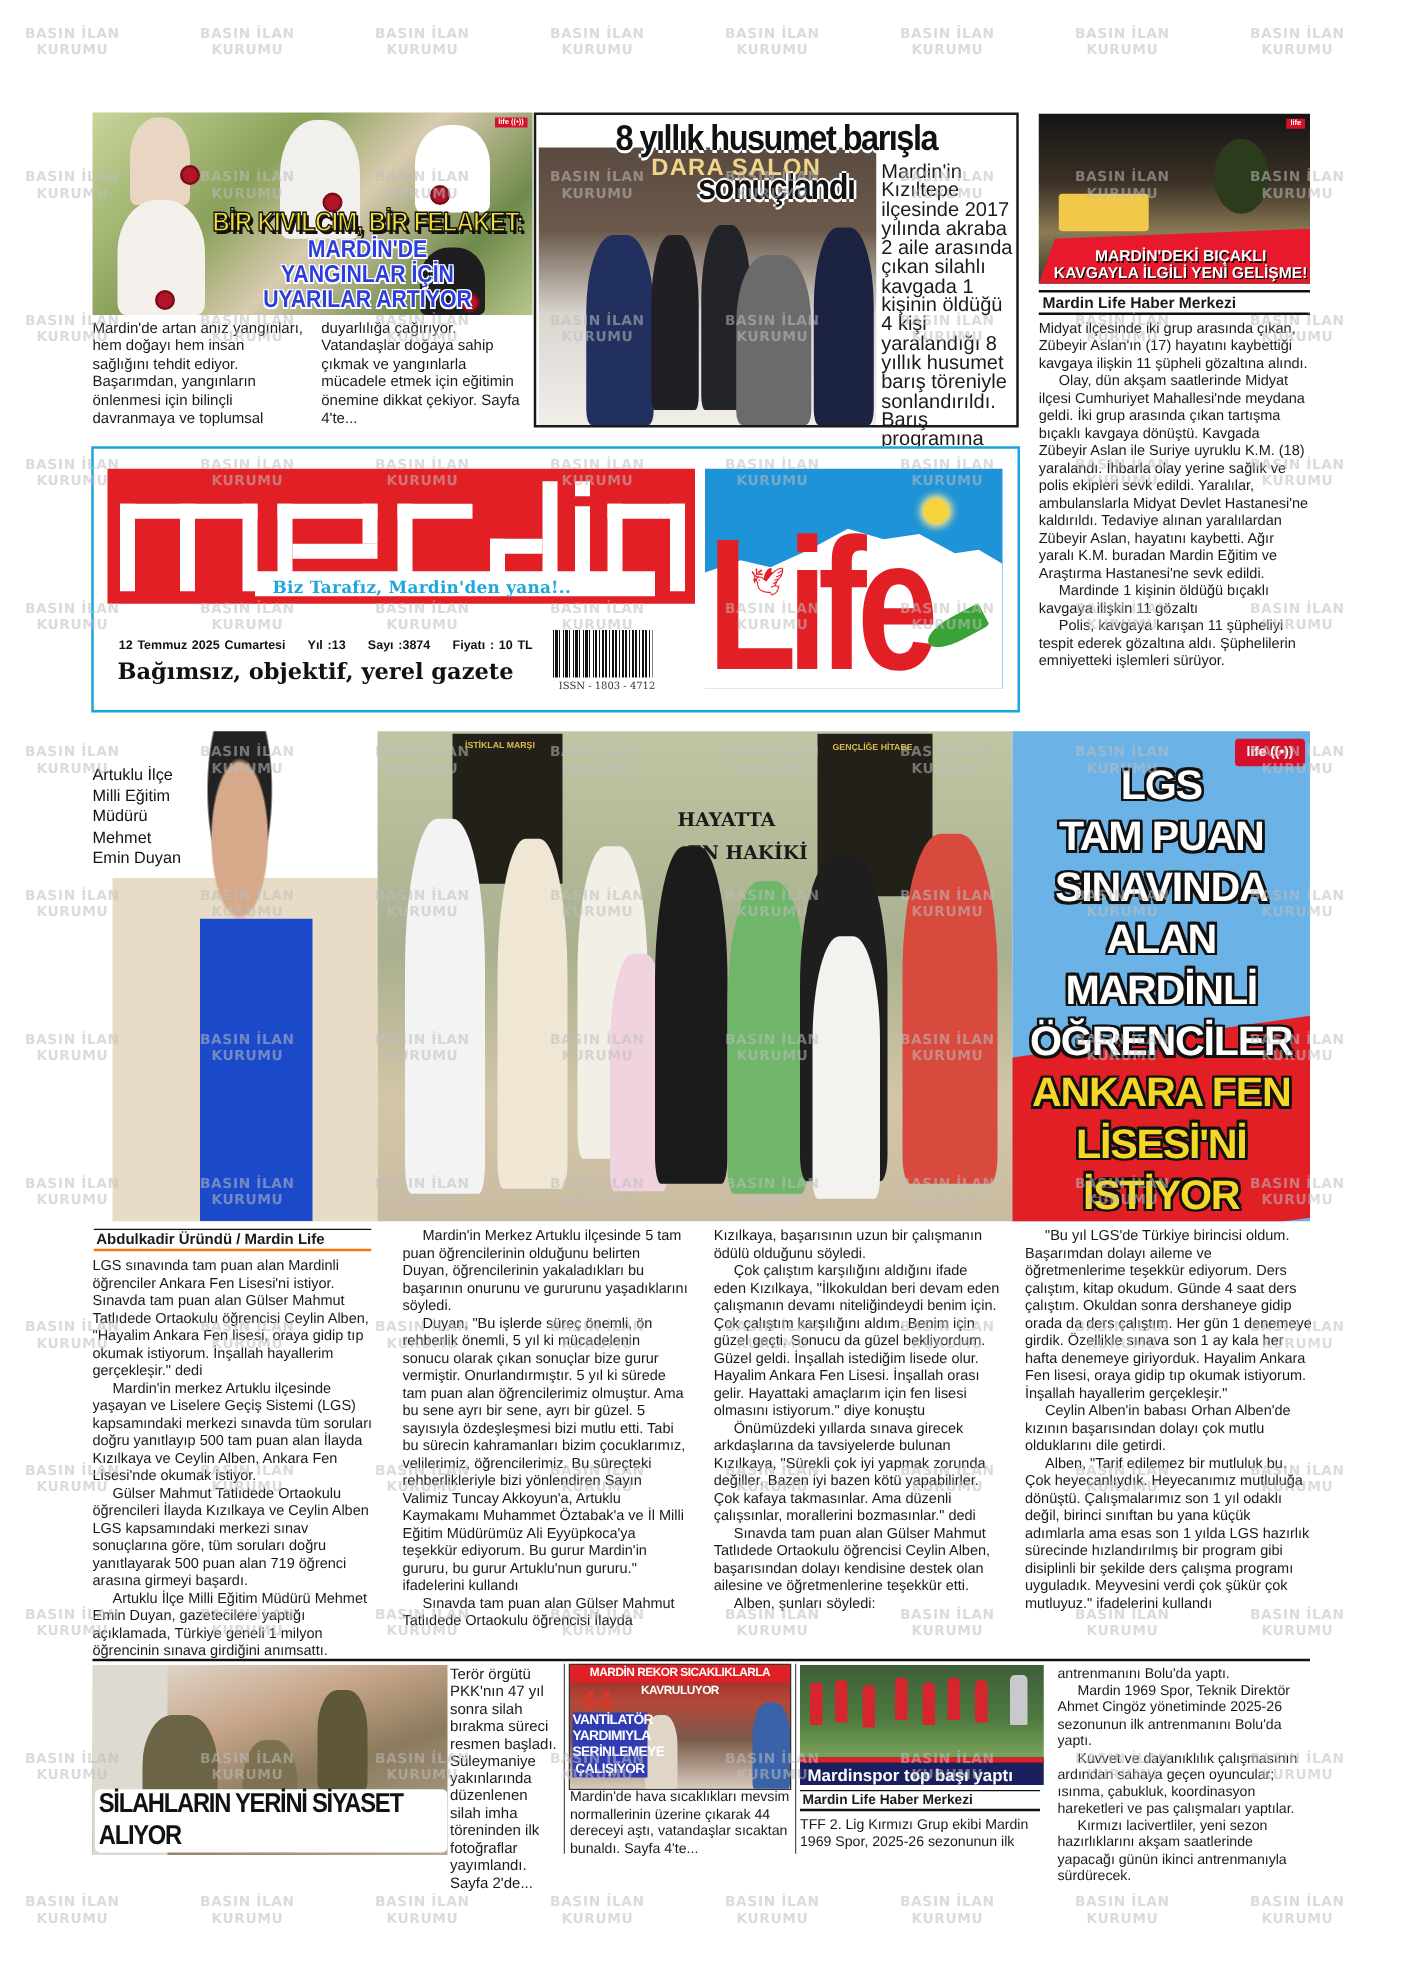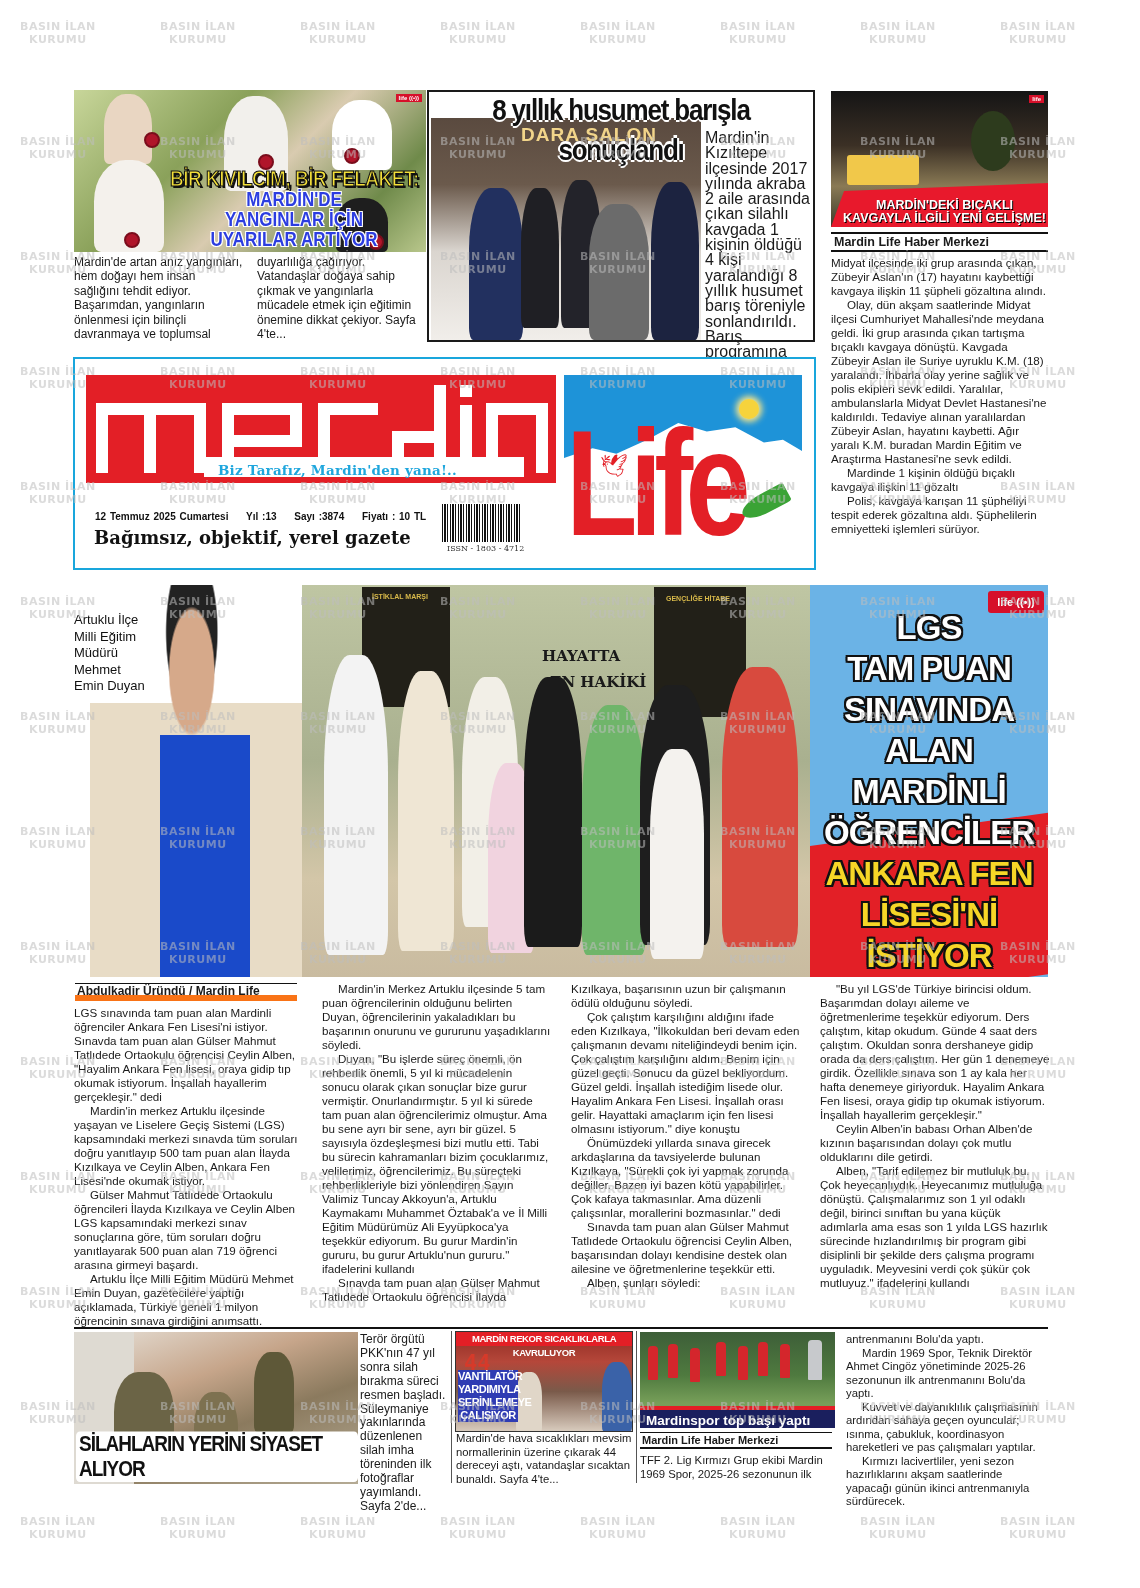--- a/index.html
+++ b/index.html
@@ -79,21 +79,21 @@
   .fig { position: absolute; border-radius: 40% 40% 8% 8%; }
   #lgs-panel { left: 810px; top: 585px; width: 238px; height: 392px; background: #6bb3e6; overflow: hidden; }
   #lgs-red { position: absolute; left: -20px; top: 245px; width: 280px; height: 160px; background: #e31f26; transform: rotate(-8deg); }
   #lgs-title { position: absolute; left: 0; top: 22px; width: 238px; text-align: center; font-family: "Liberation Sans", sans-serif;
     font-weight: bold; font-size: 33px; line-height: 41px; letter-spacing: -1px; color: #fff;
     text-shadow: 2px 2px 0 #111, -2px -2px 0 #111, 2px -2px 0 #111, -2px 2px 0 #111, 0 2px 0 #111, 2px 0 0 #111, 0 -2px 0 #111, -2px 0 0 #111; }
   #lgs-title .yel { color: #f6d627; }
   #lgs-badge { position: absolute; right: 4px; top: 6px; width: 56px; height: 22px; background: #d6102a; border-radius: 3px;
     color: #fff; font-weight: bold; font-size: 11px; line-height: 22px; text-align: center; }
 
-  #byline-main { left: 75px; top: 983px; width: 222px; height: 18px; border-top: 1.5px solid #111; border-bottom: 6px solid #f97316;
+  #byline-main { left: 75px; top: 983px; width: 222px; height: 18px; border-top: 1.5px solid #111; border-bottom: 2px solid #f97316;
     font-weight: bold; font-size: 12px; line-height: 15px; padding-left: 2px; }
   #col1 { left: 74px; top: 1006px; width: 224px; }
   #col2 { left: 322px; top: 982px; width: 230px; }
   #col3 { left: 571px; top: 982px; width: 230px; }
   #col4 { left: 820px; top: 982px; width: 230px; }
 
   
   #bottom-rule { left: 74px; top: 1327px; width: 974px; height: 2px; background: #111; }
   #b1-photo { left: 74px; top: 1332px; width: 284px; height: 152px;
     background: linear-gradient(160deg, #e7e2da 0%, #c6a58a 35%, #8b7a5e 60%, #b5ab95 100%); }

